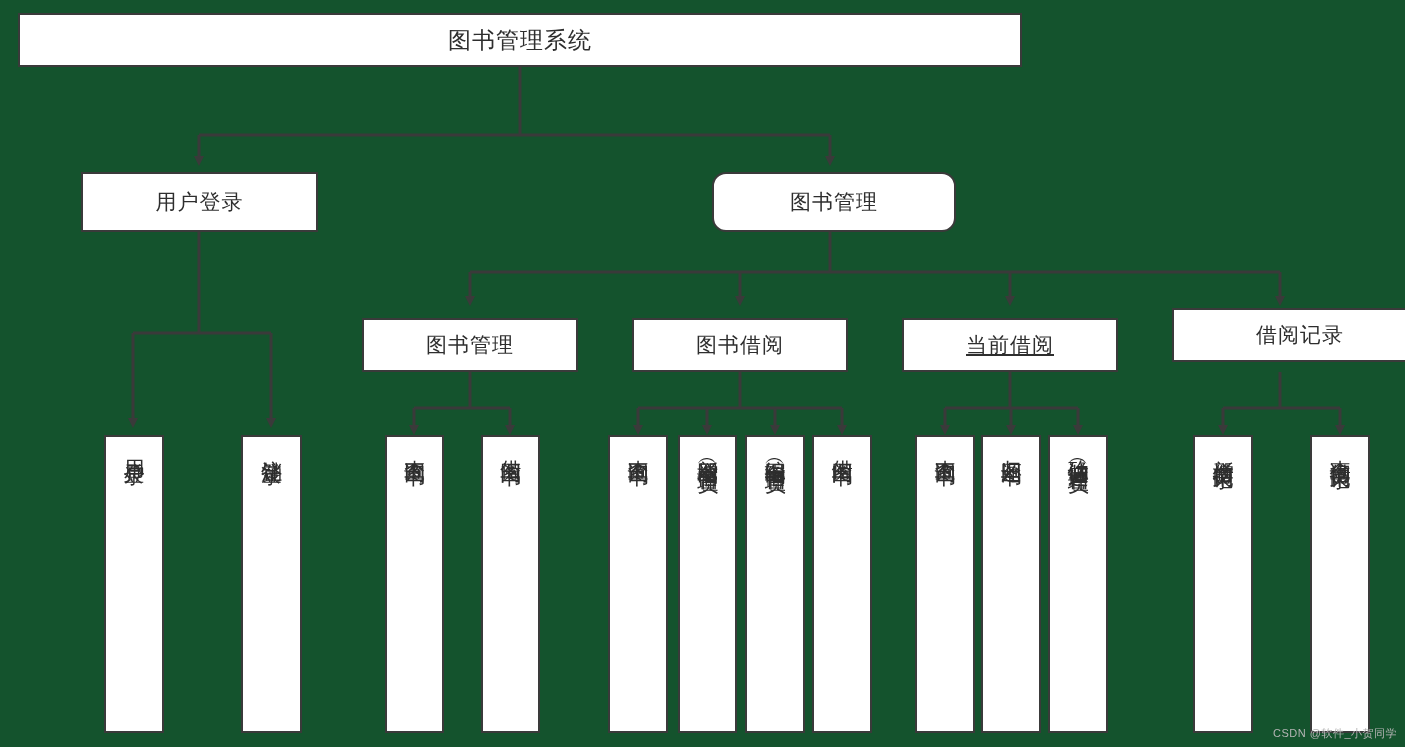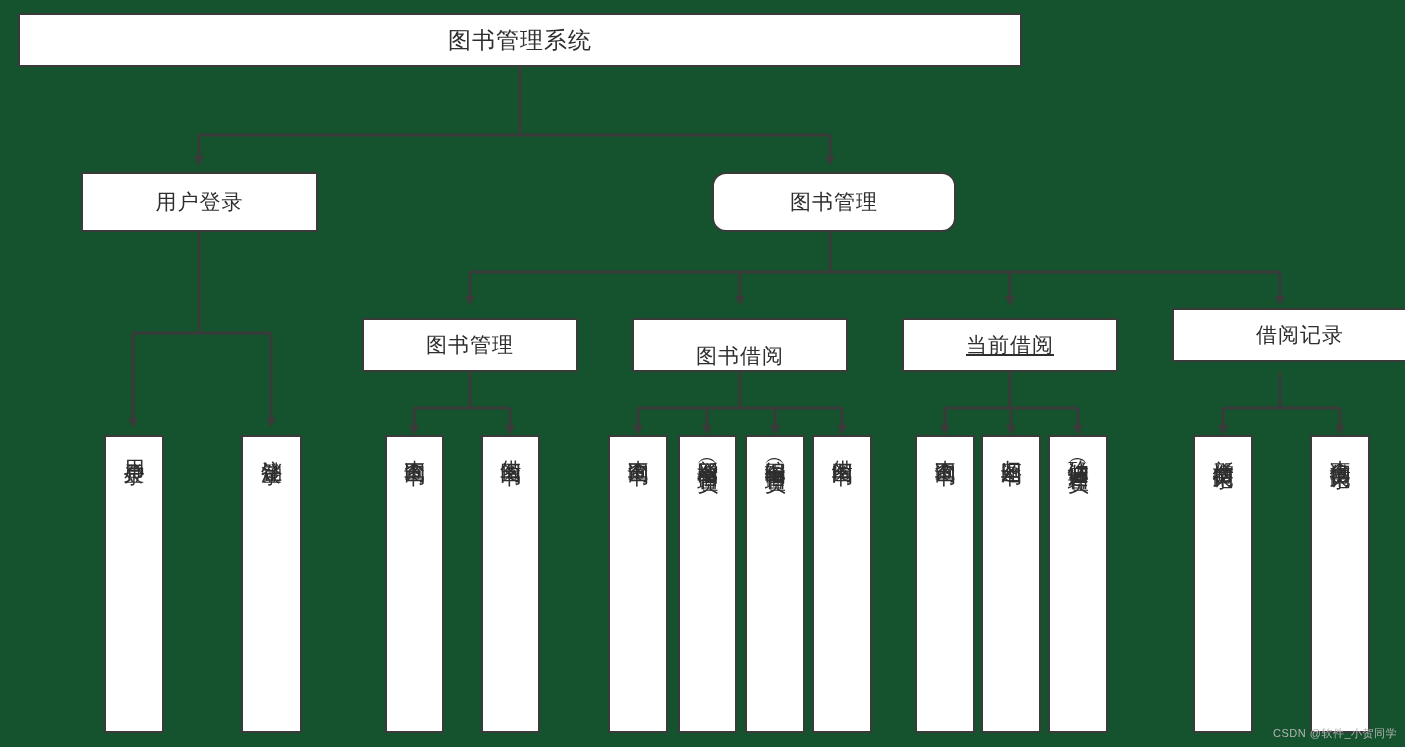--- a/index.html
+++ b/index.html
@@ -133,21 +133,21 @@
   </div>
 
   <div class="node lvl2" style="left:712px; top:172px; width:244px; height:60px;border-radius:14px;">
     <span>图书管理</span>
   </div>
 
   <div class="node lvl3" style="left:362px; top:318px; width:216px; height:54px;">
     <span>图书管理</span>
   </div>
 
-  <div class="node lvl3" style="left:632px; top:318px; width:216px; height:54px;align-items:flex-end;">
+  <div class="node lvl3" style="left:632px; top:318px; width:216px; height:54px;">
     <span>图书借阅</span>
   </div>
 
   <div class="node lvl3" style="left:902px; top:318px; width:216px; height:54px;text-decoration:underline;">
     <span>当前借阅</span>
   </div>
 
   <div class="node lvl3" style="left:1172px; top:308px; width:256px; height:54px;">
     <span>借阅记录</span>
   </div>

